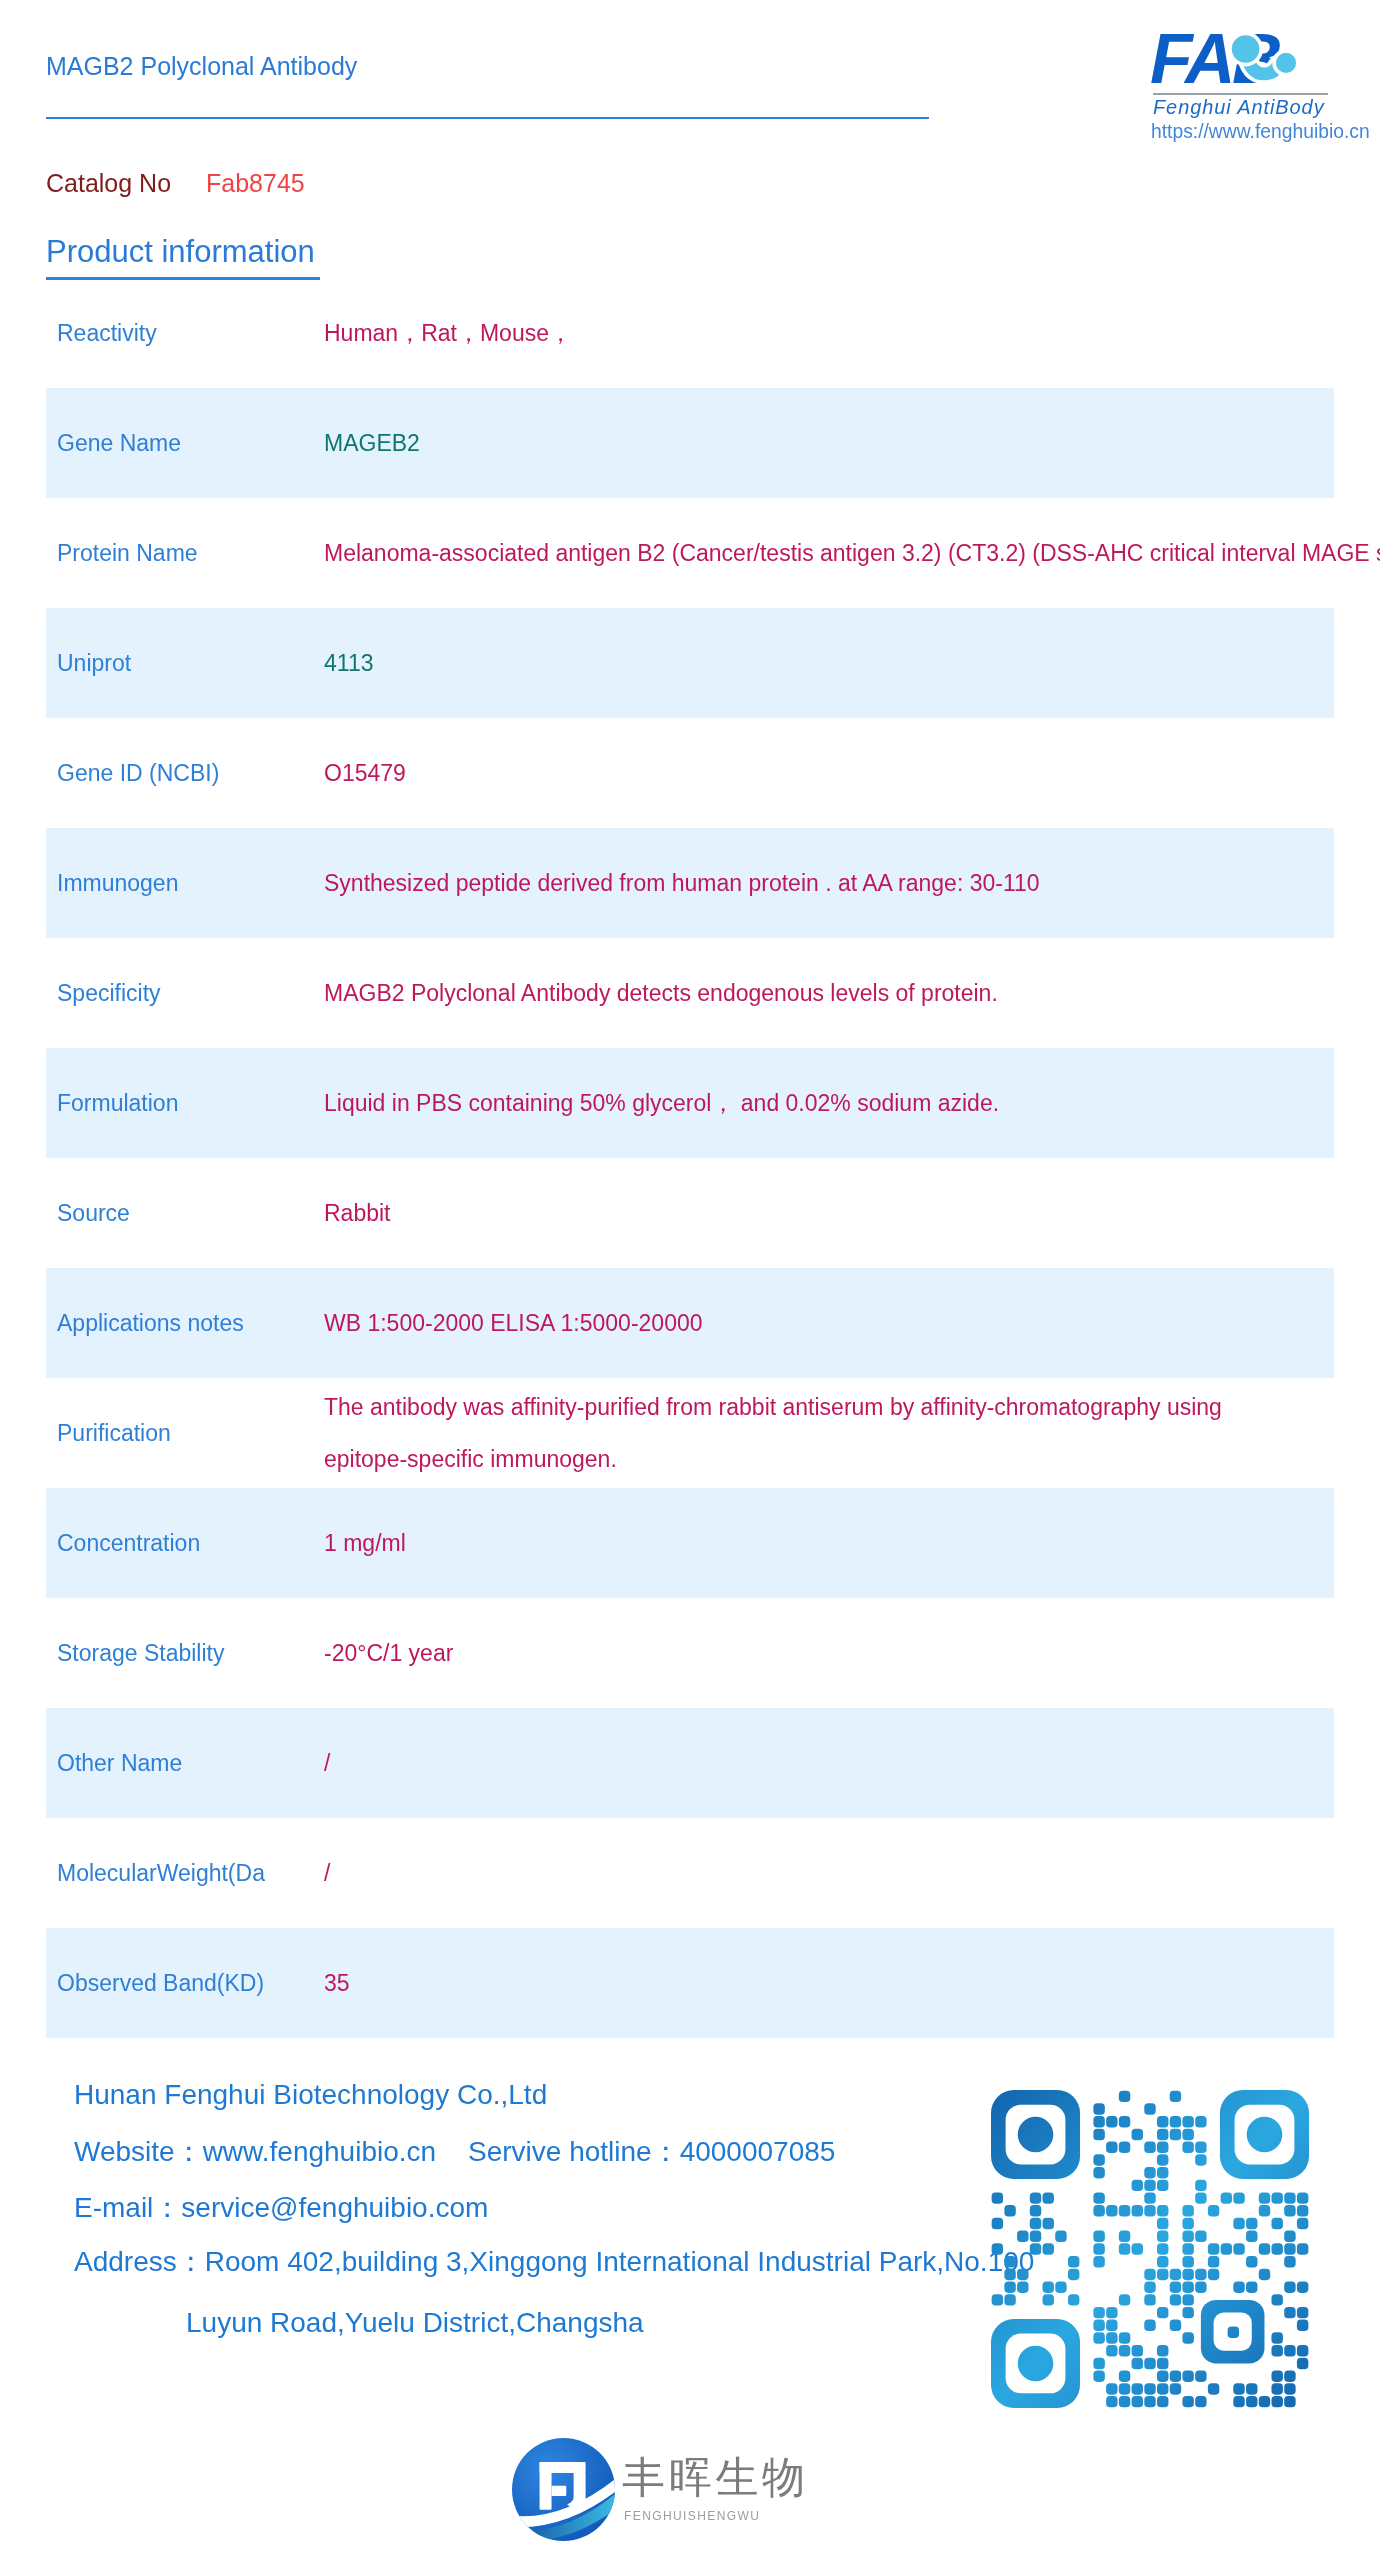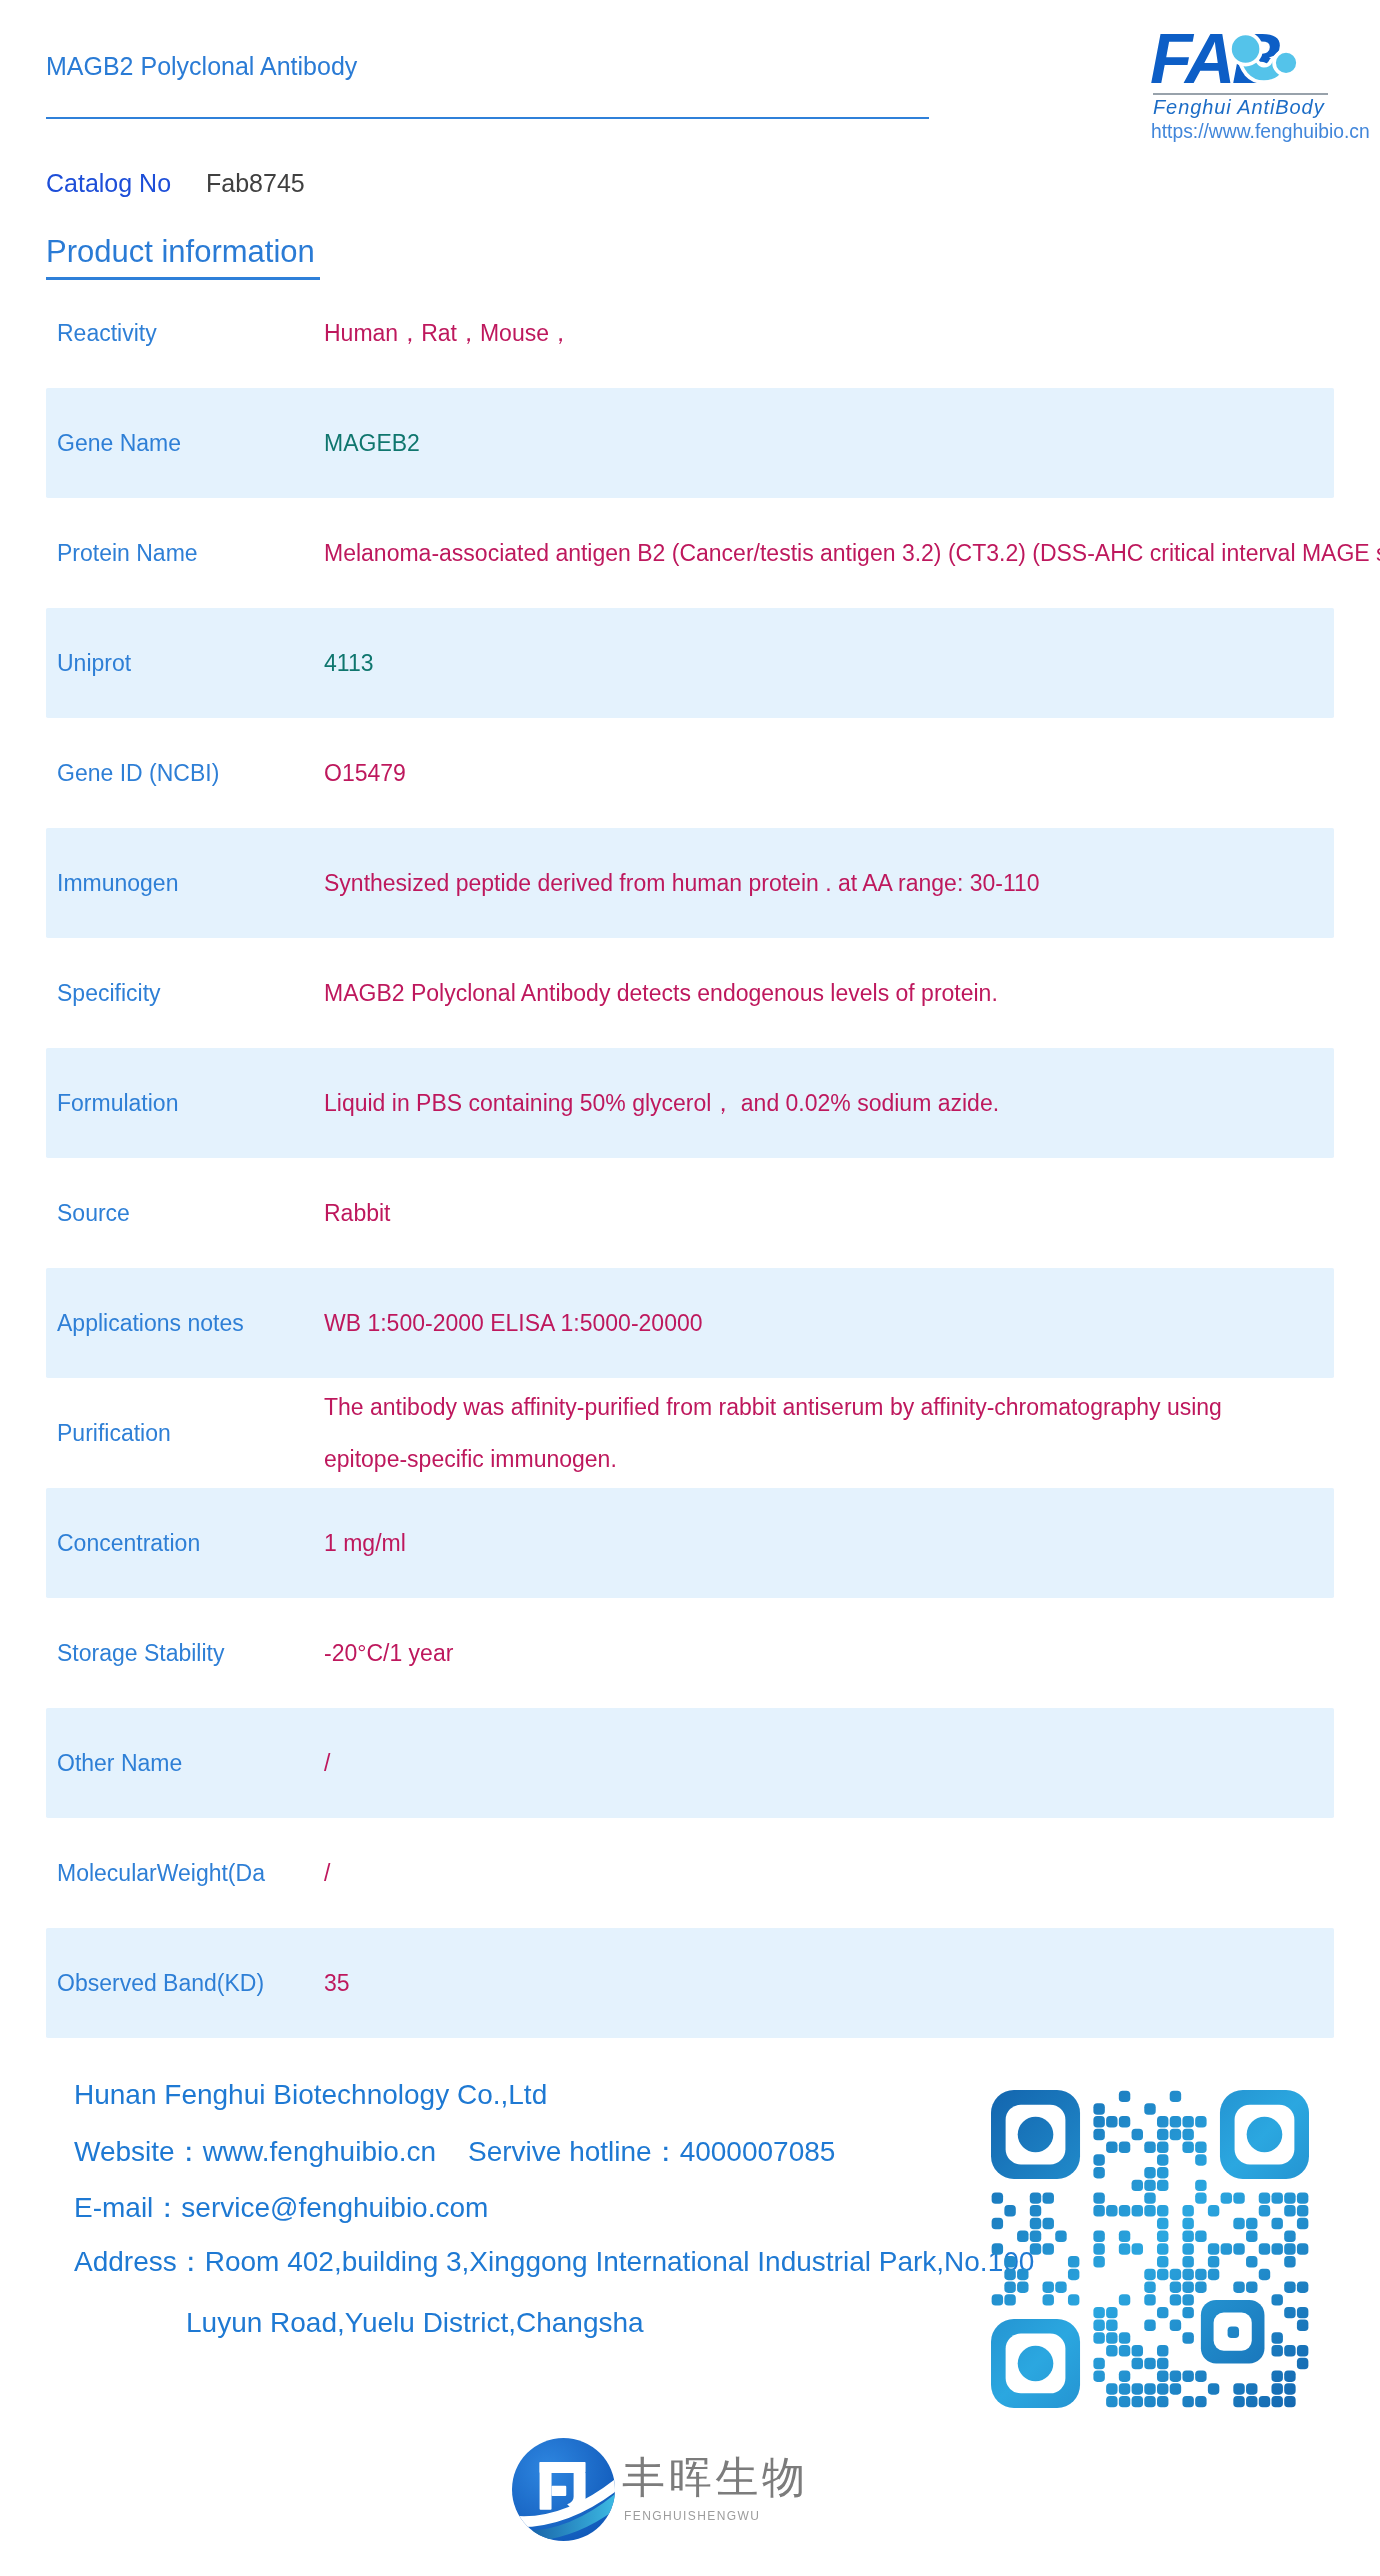--- a/index.html
+++ b/index.html
@@ -8,22 +8,22 @@
 
   
   .title{position:absolute;left:46px;top:52px;font-size:25px;color:#2a7bd5;}
   .title-rule{position:absolute;left:46px;top:117px;width:883px;height:1.8px;background:#2f80d9;}
   .fab-logo{position:absolute;left:1150px;top:26px;width:193px;height:69px;}
   .logo-rule{position:absolute;left:1153px;top:93px;width:175px;height:1.8px;background:#98a2ab;}
   .logo-sub{position:absolute;left:1153px;top:96px;font-size:20px;font-weight:normal;font-style:italic;
             color:#1b6cc6;letter-spacing:0.9px;}
   .logo-url{position:absolute;left:1151px;top:121px;font-size:19.3px;color:#4186da;}
   .catalog{position:absolute;left:46px;top:169px;font-size:25px;}
-  .catalog .lab{color:#1d4ed8;}
-  .catalog .val{color:#404040;margin-left:28px;}
+  .catalog .lab{color:#7f1d1d;}
+  .catalog .val{color:#ef4444;margin-left:28px;}
 
   
   .section-title{position:absolute;left:46px;top:234px;font-size:31px;color:#2a7bd5;}
   .section-rule{position:absolute;left:46px;top:277px;width:274px;height:2.8px;background:#2f80d9;}
 
   
   .table{position:absolute;left:46px;top:278px;width:1288px;}
   .row{height:110px;display:flex;align-items:center;}
   .row:nth-child(even){background:#e4f2fd;border-radius:1.8px;}
   .row-label{flex:0 0 267px;padding-left:11px;color:#2e7fd6;font-size:23px;white-space:nowrap;}

